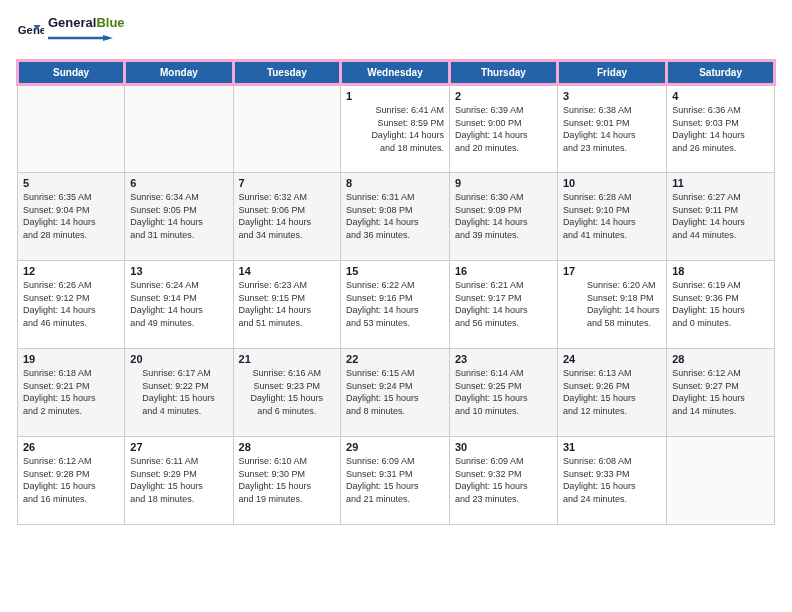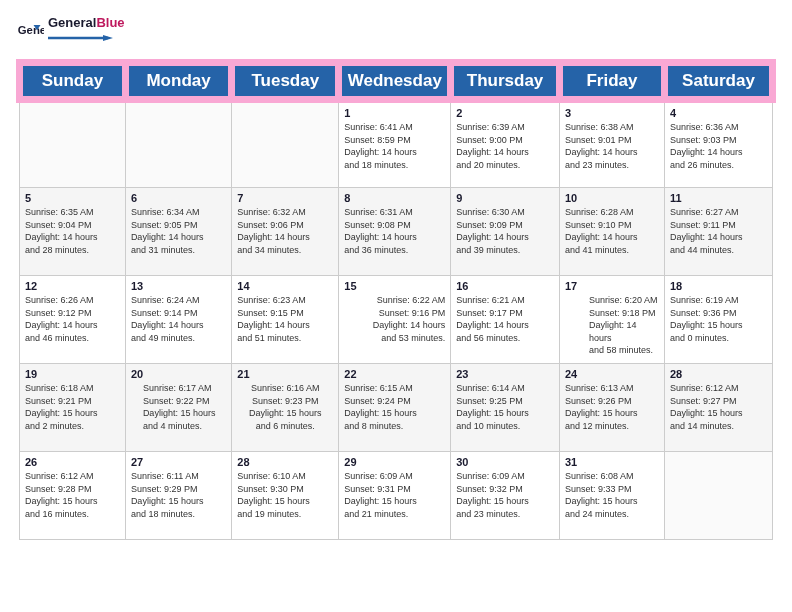--- a/index.html
+++ b/index.html
@@ -40,23 +40,23 @@
     table {
       width: 100%;
       border-collapse: collapse;
       font-size: 10px;
     }
     thead th {
       background-color: #2563a8;
       color: #fff;
       text-align: center;
       padding: 5px 3px;
-      font-size: 17px;
+      font-size: 10px;
       font-weight: bold;
-      border: 7px solid #f9a8d4;
+      border: 3px solid #f9a8d4;
     }
     tbody td {
       border: 1px solid #ccc;
       vertical-align: top;
       padding: 4px 5px;
       width: 113px;
       min-height: 80px;
       height: 88px;
       background: #fff;
     }
@@ -82,21 +82,21 @@
 <body>
 
 <div class="header-area">
   <div class="logo">
     <svg class="logo-icon" viewBox="0 0 32 32">
       <text x="2" y="18" font-size="13" font-weight="bold" fill="#1a1a2e">General</text>
       <polygon points="20,8 28,8 24,14" fill="#2563a8"></polygon>
     </svg>
     <div>
       <div style="font-size:13px; font-weight:bold; color:#1a1a2e; line-height:1;">
-        <span style="color:#1a1a2e">General</span><span style="color:#be185d">Blue</span>
+        <span style="color:#1a1a2e">General</span><span style="color:#4d7c0f">Blue</span>
       </div>
       <svg width="80" height="8">
         <line x1="0" y1="3" x2="60" y2="3" stroke="#2563a8" stroke-width="2.5"></line>
         <polygon points="55,0 65,3 55,6" fill="#2563a8"></polygon>
       </svg>
     </div>
   </div>
   <div class="title-area">
     <div class="month-title"></div>
     <div class="location"></div>
@@ -115,21 +115,21 @@
         <th>Saturday</th>
       </tr>
   </thead>
   <tbody id="calendar-body">
   <tr>
         <td class="empty-cell"></td>
         <td class="empty-cell"></td>
         <td class="empty-cell"></td>
         <td>
           <div class="day-number">1</div>
-          <div class="day-info" style="white-space: pre-line;">Sunrise: 6:41 AM
+          <div class="day-info" style="white-space: pre-line; text-align: right;">Sunrise: 6:41 AM
 Sunset: 8:59 PM
 Daylight: 14 hours
 and 18 minutes.</div>
         </td>
         <td>
           <div class="day-number">2</div>
           <div class="day-info" style="white-space: pre-line;">Sunrise: 6:39 AM
 Sunset: 9:00 PM
 Daylight: 14 hours
 and 20 minutes.</div>
@@ -217,21 +217,21 @@
         </td>
         <td>
           <div class="day-number">14</div>
           <div class="day-info" style="white-space: pre-line;">Sunrise: 6:23 AM
 Sunset: 9:15 PM
 Daylight: 14 hours
 and 51 minutes.</div>
         </td>
         <td>
           <div class="day-number">15</div>
-          <div class="day-info" style="white-space: pre-line; text-align: right;">Sunrise: 6:22 AM
+          <div class="day-info" style="white-space: pre-line;">Sunrise: 6:22 AM
 Sunset: 9:16 PM
 Daylight: 14 hours
 and 53 minutes.</div>
         </td>
         <td>
           <div class="day-number">16</div>
           <div class="day-info" style="white-space: pre-line;">Sunrise: 6:21 AM
 Sunset: 9:17 PM
 Daylight: 14 hours
 and 56 minutes.</div>

